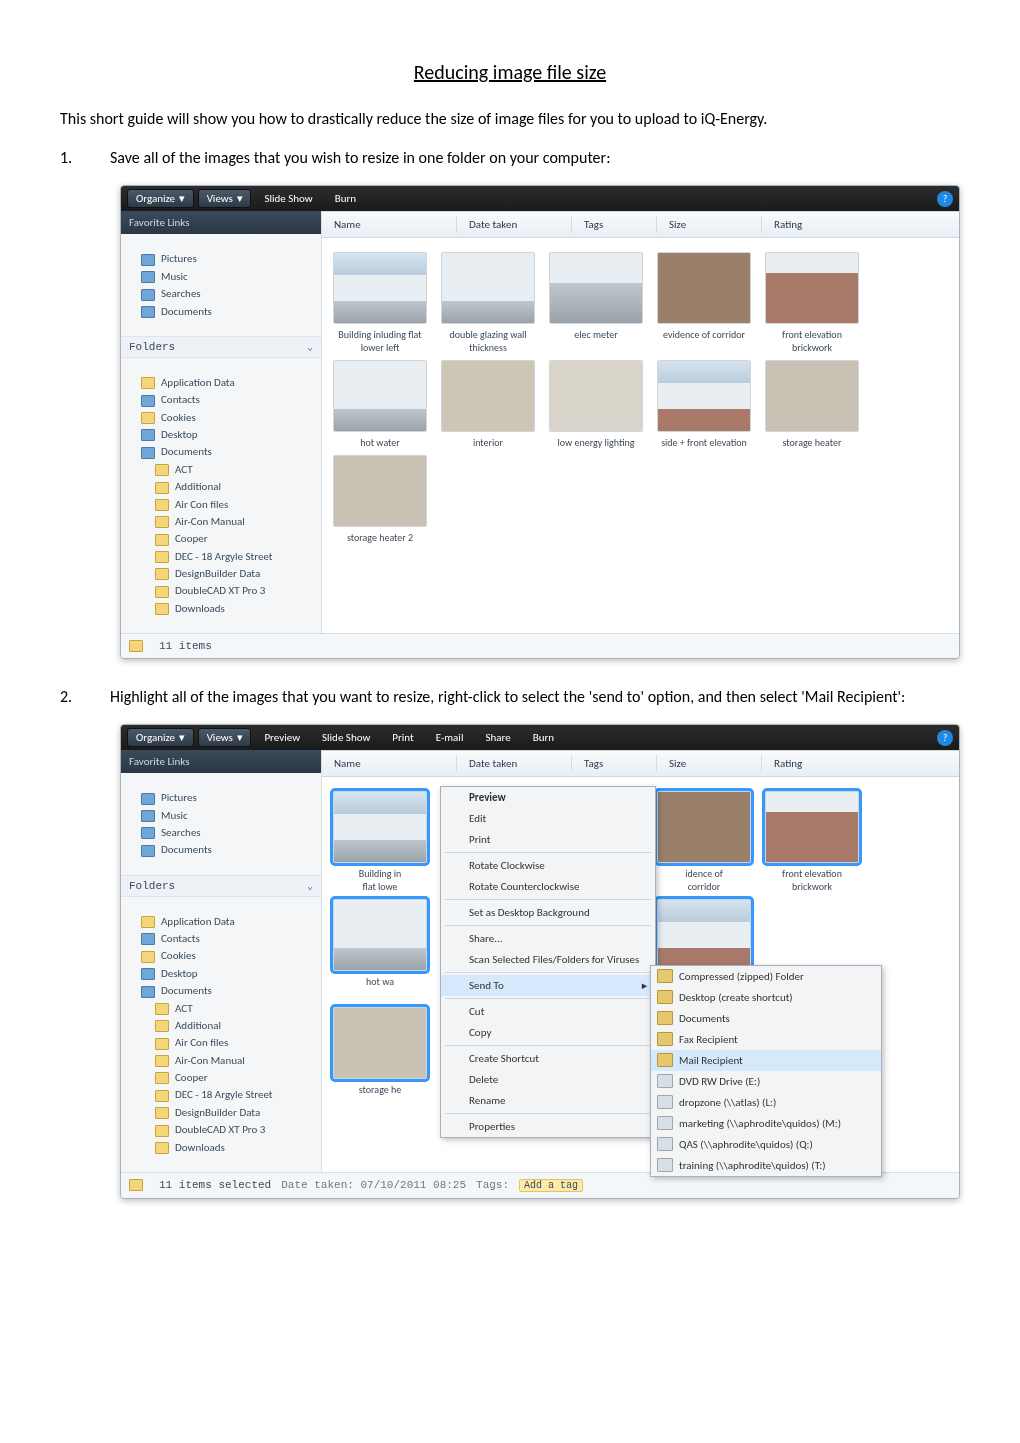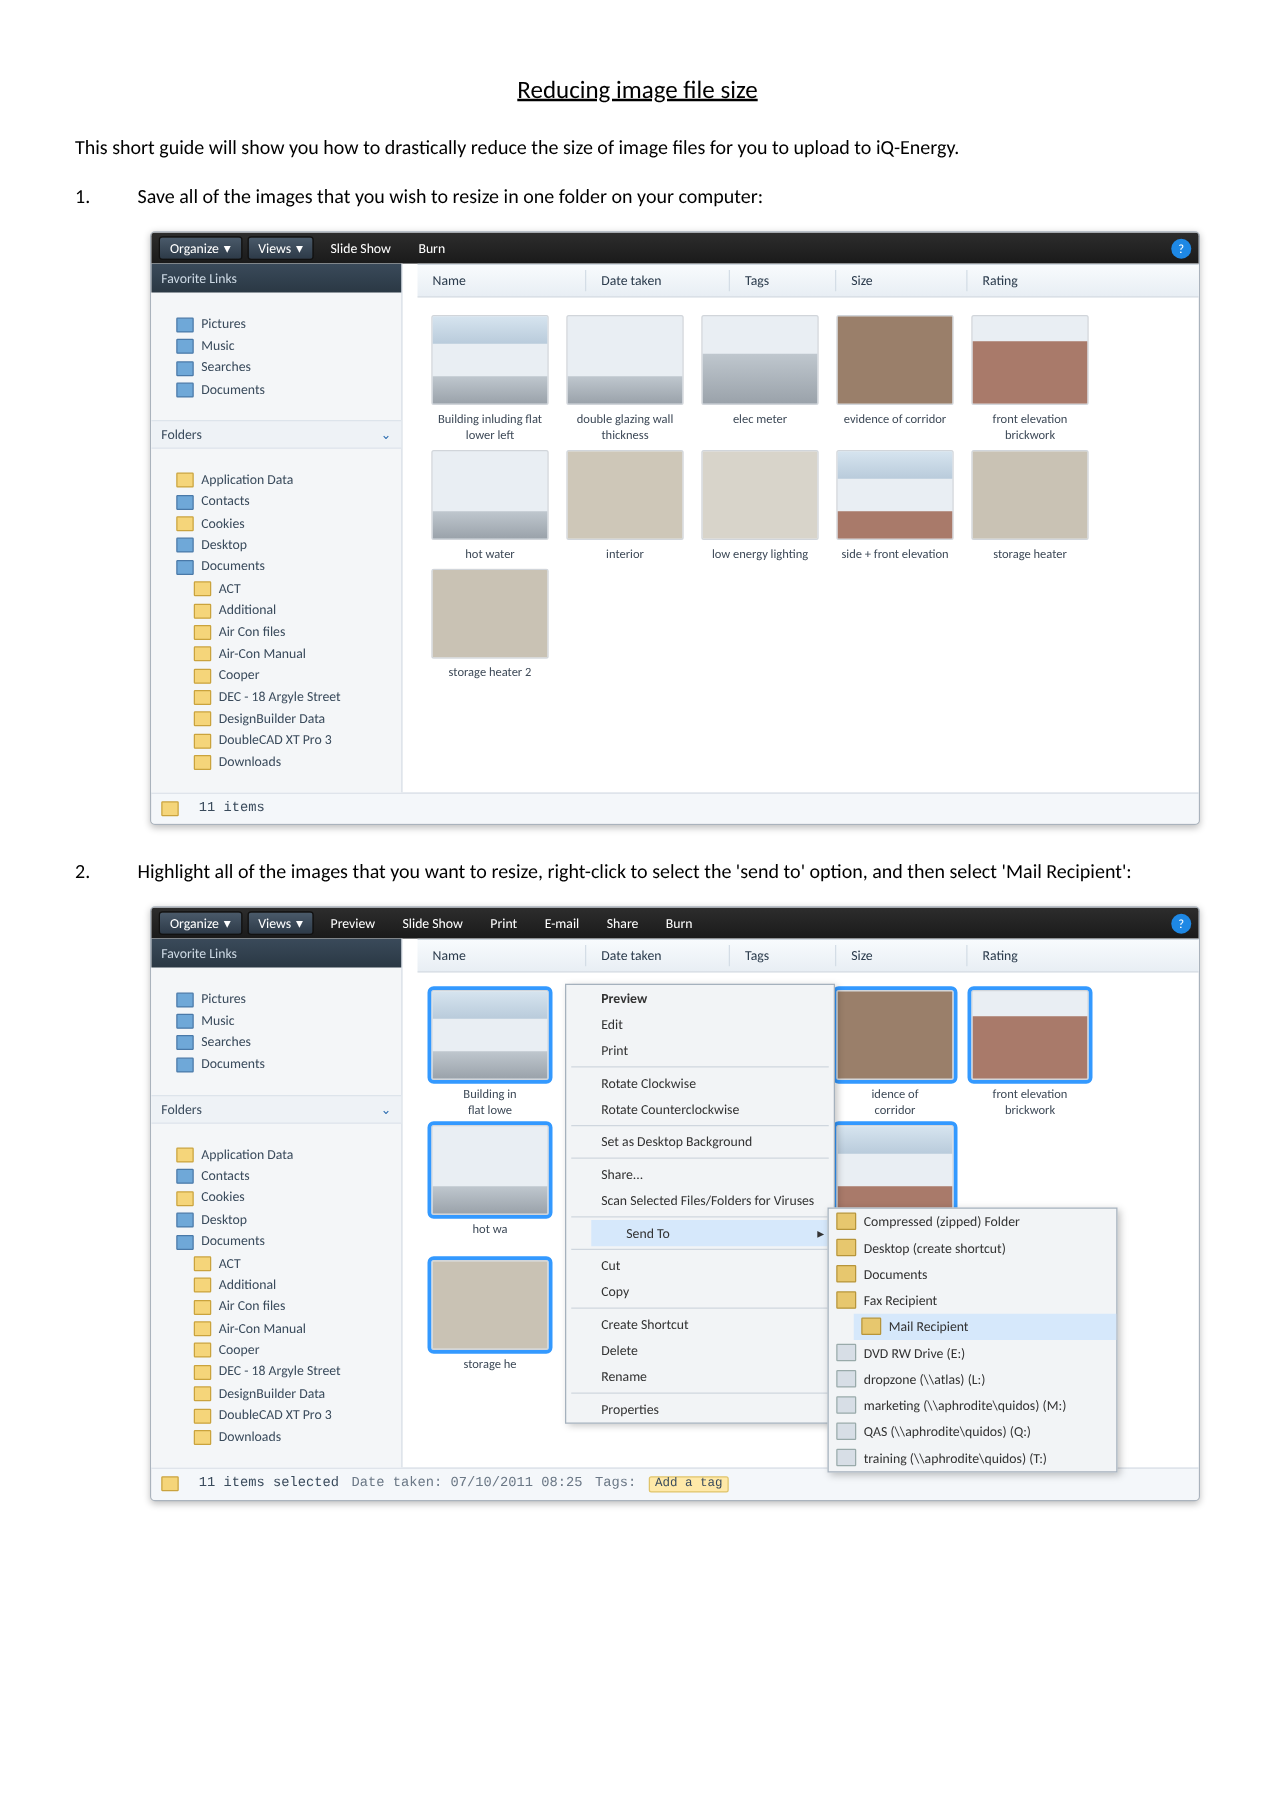--- a/index.html
+++ b/index.html
@@ -64,21 +64,21 @@
     border-top:1px solid #cfd8e0;
     border-bottom:1px solid #cfd8e0;
     display:flex;
     padding:4px 0 4px 0;
   }
   .col{
     padding:2px 12px;
     border-right:1px solid #d4dde6;
     color:#2b3b4c;
   }
-  .body-area{display:flex;background:#fff;gap:12px;}
+  .body-area{display:flex;background:#fff;}
   .nav{
     width:200px;
     flex-shrink:0;
     border-right:1px solid #d7dee6;
     background:#f4f6f8;
     display:flex;
     flex-direction:column;
   }
   .nav-head{
     background:linear-gradient(#3a4a5a,#2a3844);
@@ -88,20 +88,21 @@
   }
   .nav-sec{
     background:#eef2f6;
     border-top:1px solid #dde4eb;
     border-bottom:1px solid #dde4eb;
     padding:4px 8px;
     display:flex;
     justify-content:space-between;
     align-items:center;
     font-size:11px;
+    font-family:Liberation Mono, monospace;
   }
   .nav ul{list-style:none;margin:0;padding:16px 0;}
   .nav li{padding:2px 6px 2px 20px;position:relative;white-space:nowrap;}
   .nav li.d1{padding-left:34px;}
   .nav-icon{
     display:inline-block;width:12px;height:10px;
     background:#6fa8d8;border:1px solid #4a79a8;margin-right:6px;
     border-radius:1px;vertical-align:middle;
   }
   .nav-icon.y{background:#f5d57a;border-color:#caa33d;}
@@ -136,21 +137,21 @@
     box-shadow:2px 2px 6px rgba(0,0,0,0.25);
     font-size:11px;
     color:#333;
     min-width:210px;
   }
   .context-menu .row{
     padding:4px 16px 4px 28px;
     position:relative;
   }
   .context-menu .sep{border-top:1px solid #cfd6de;margin:2px 4px;}
-  .context-menu .row.hl{background:#d6e8fb;margin-left:20px;}
+  .context-menu .row.hl{background:#d6e8fb;}
   .context-menu .row .arrow{position:absolute;right:8px;}
   .context-menu.sub{min-width:230px;}
   .sub .row .ic{
     position:absolute;left:6px;top:3px;width:14px;height:12px;
     background:#e7c76e;border:1px solid #b7953a;border-radius:1px;
   }
   .sub .row .ic.drv{background:#d7dee6;border-color:#9aa;}
   .rel{position:relative;}
   .tag-pill{background:#ffe9a8;border:1px solid #e0c46a;border-radius:2px;padding:0 4px;font-size:10px;}
 </style>

